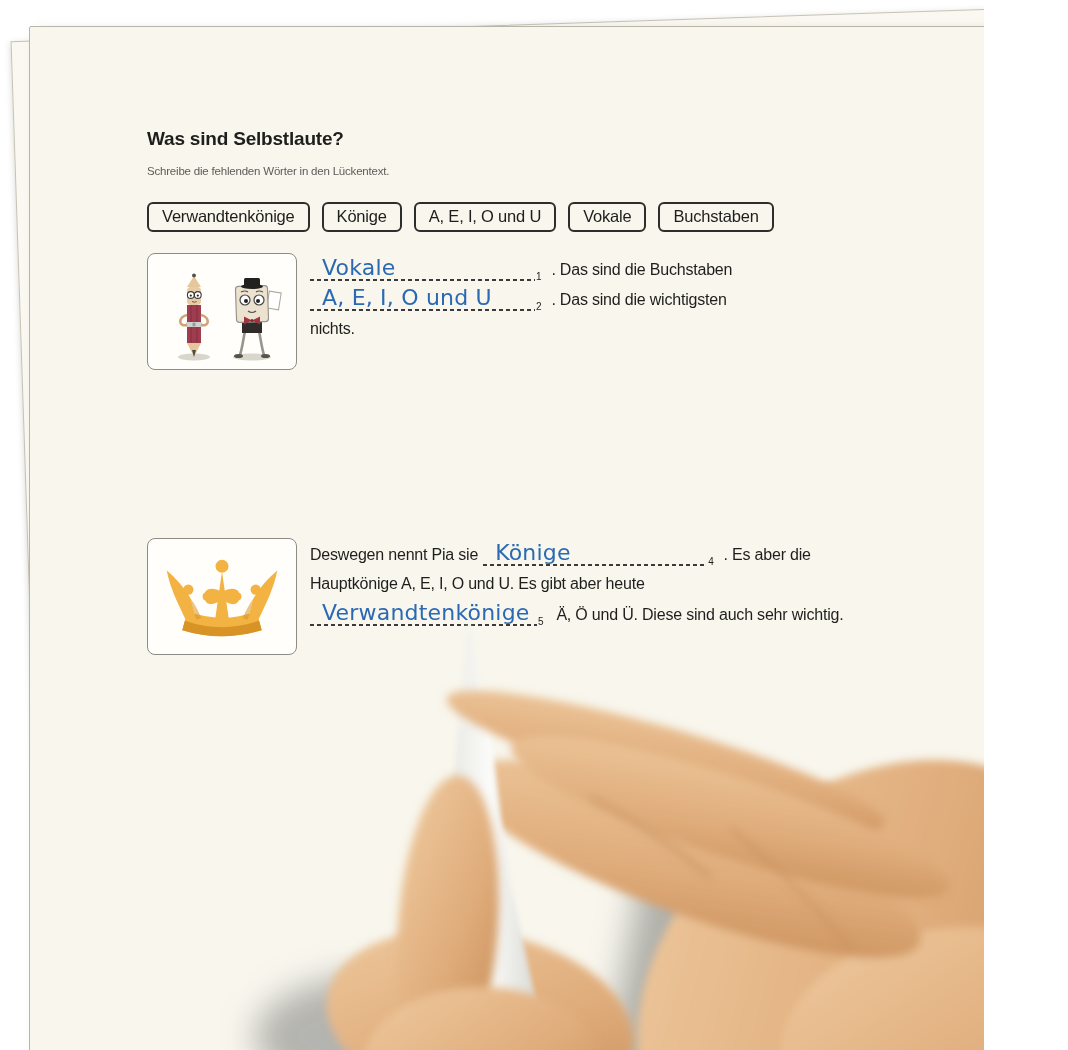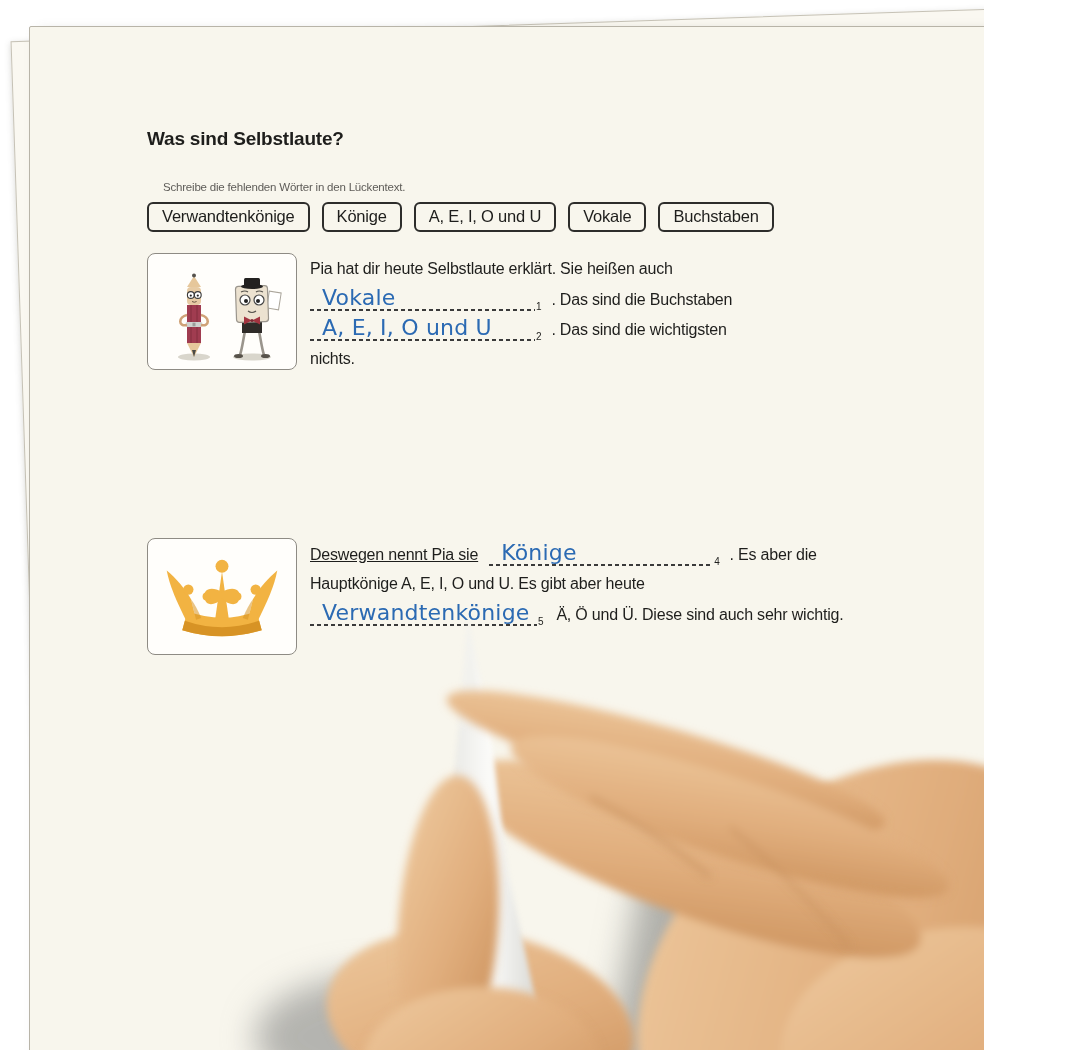--- a/index.html
+++ b/index.html
@@ -12,21 +12,21 @@
       box-shadow:0 2px 6px rgba(90,90,80,.25);}
   .page{position:absolute;left:29px;top:26px;width:997px;height:1120px;
       background:#f8f6ed;border:1px solid #b8b4a8;border-radius:2px;
       box-shadow:8px 5px 12px -2px rgba(110,110,100,.45);
       overflow:hidden;}
   .content{position:absolute;left:117px;top:0;width:860px;}
   
   .title{position:absolute;top:101px;left:0;font-size:19px;font-weight:bold;
       color:#1e1e1c;letter-spacing:-.2px;margin:0;}
   .subtitle{position:absolute;top:138px;left:0;font-size:11.5px;color:#5e5c58;
-      letter-spacing:-.2px;margin:16px;}
+      letter-spacing:-.2px;margin:0;}
   
   .word-bank{position:absolute;top:175px;left:0;display:flex;gap:12px;}
   .chip{border:2px solid #2d2d2b;border-radius:6px;background:transparent;
       padding:3px 13px 4px;font-size:16.5px;letter-spacing:-.2px;color:#1e1e1c;
       font-family:"Liberation Sans", sans-serif;white-space:nowrap;cursor:pointer;}
   
   .exercise{position:absolute;left:0;display:flex;align-items:flex-start;}
   .ex1{top:226px;}
   .ex2{top:511px;}
   .img-box{flex:0 0 auto;width:148px;height:115px;background:#fffefb;
@@ -37,21 +37,21 @@
   .blank{display:inline-block;position:relative;height:27px;line-height:27px;
       vertical-align:baseline;cursor:text;}
   .blank::after{content:"";position:absolute;left:0;right:0;bottom:0;height:2px;
       background-image:repeating-linear-gradient(90deg,#3a3a3a 0 4px,transparent 4px 7px);}
   .answer{display:inline-block;padding-left:12px;color:#2b6ab3;font-size:22px;
       letter-spacing:.2px;line-height:27px;font-family:"DejaVu Sans", sans-serif;}
   .w225{width:225px;} .w224{width:224px;} .w227{width:227px;}
   .subnum{display:inline-block;position:relative;top:5px;font-size:10px;color:#1e1e1c;
       margin-left:1px;}
   .after{margin-left:10px;} .after.sp{margin-left:13px;}
-  .lead{margin-right:11px;text-decoration:underline;}
+  .lead{margin-right:5px;}
   
   .hand-layer{position:absolute;left:0;top:0;width:997px;height:1120px;pointer-events:none;}
 </style>
 </head>
 <body>
 
 <div class="scene">
   <div class="back-sheet"></div>
 
   <div class="page">
@@ -109,21 +109,20 @@
             <path d="M104,33 Q107,31 111,33" fill="none" stroke="#55524c" stroke-width="1.2"></path>
             <path d="M96,52 Q100,55 104,52" fill="none" stroke="#55524c" stroke-width="1.2"></path>
             <polygon points="100,61.5 92,57.5 92,65.5" fill="#a23440"></polygon>
             <polygon points="100,61.5 108,57.5 108,65.5" fill="#a23440"></polygon>
             <circle cx="100" cy="61.5" r="1.6" fill="#7e2833"></circle>
             <rect x="92" y="19" width="16" height="8" rx="1.5" fill="#232120"></rect>
             <ellipse cx="100" cy="27.5" rx="11" ry="2.6" fill="#232120"></ellipse>
           </svg>
         </div>
         <div class="ex-text">
-          <div class="line"><span>Pia hat dir heute Selbstlaute erklärt. Sie heißen auch</span></div>
           <div class="line">
             <span class="blank w225"><span class="answer">Vokale</span></span><span class="subnum">1</span><span class="after">. Das sind die Buchstaben</span>
           </div>
           <div class="line">
             <span class="blank w225"><span class="answer">A, E, I, O und U</span></span><span class="subnum">2</span><span class="after">. Das sind die wichtigsten</span>
           </div>
           <div class="line"><span>nichts.</span></div>
         </div>
       </section>
 

